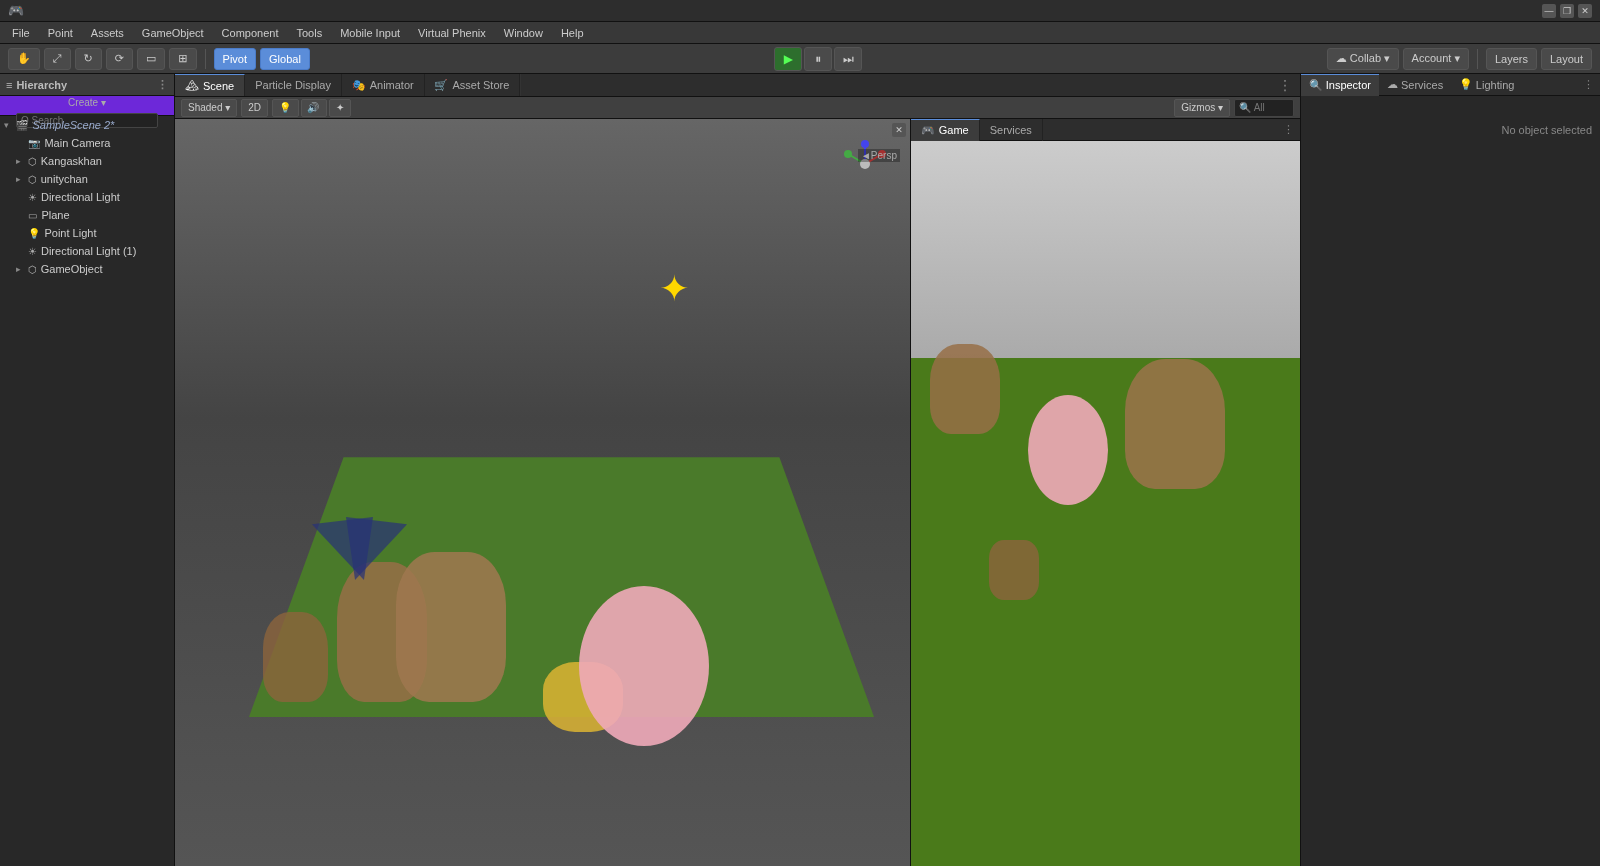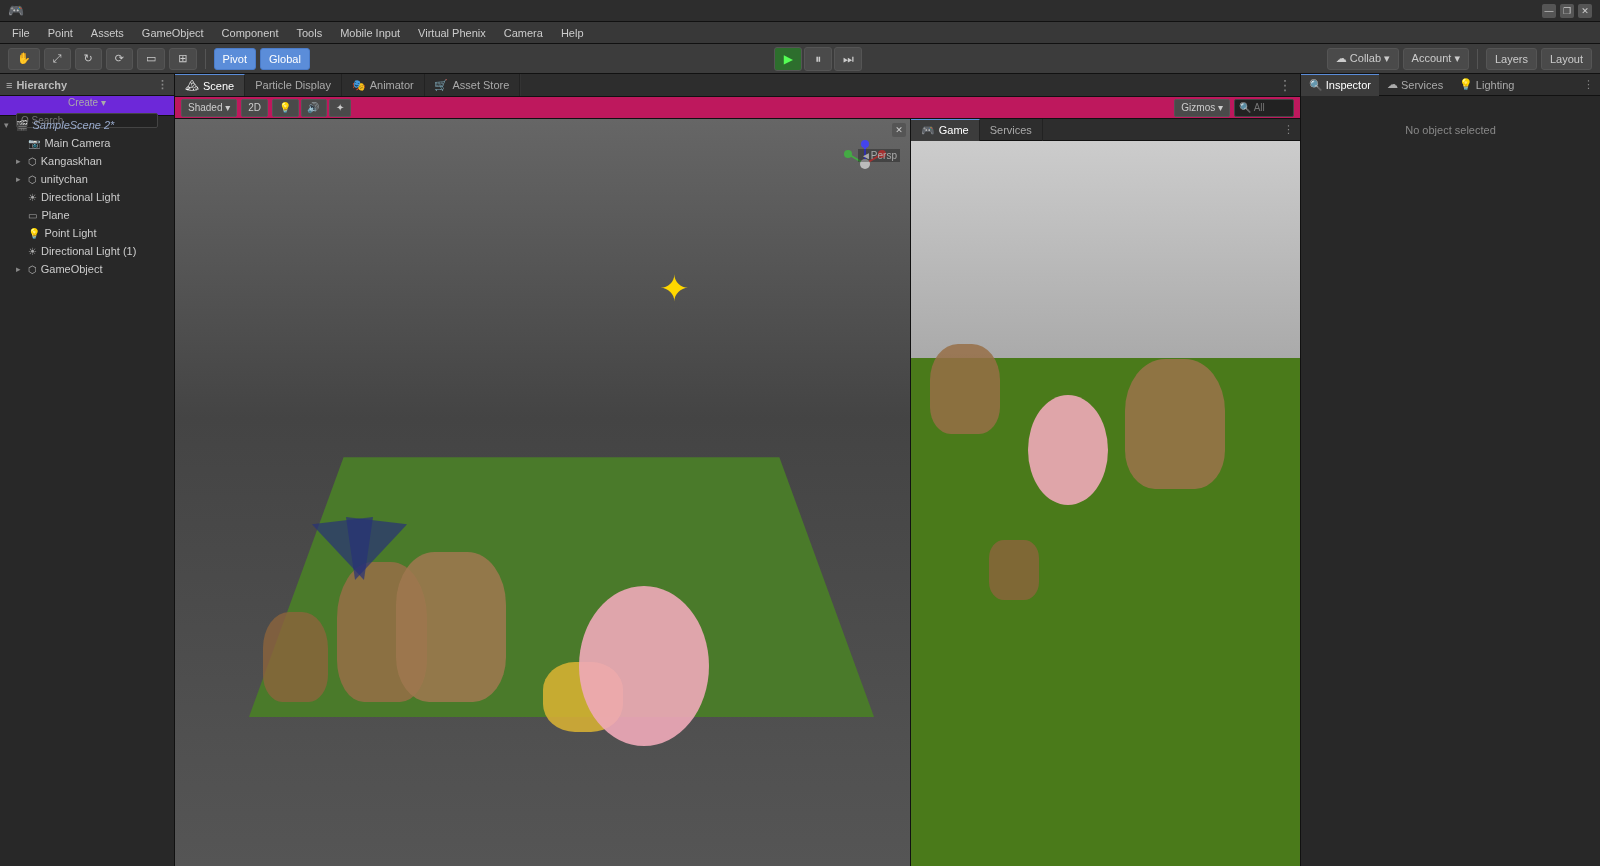--- a/index.html
+++ b/index.html
@@ -200,21 +200,21 @@
       font-size: 11px;
       color: #aaa;
       border-right: 1px solid #222;
       gap: 4px;
     }
     .view-tab.active { background: #3c3c3c; color: #fff; border-top: 1px solid #5b8dd9; }
 
     
     #scene-toolbar {
       height: 22px;
-      background: #be185d;
+      background: #404040;
       display: flex;
       align-items: center;
       padding: 0 6px;
       border-bottom: 1px solid #111;
       gap: 4px;
       font-size: 10px;
     }
     .scene-toolbar-btn {
       height: 18px;
       padding: 0 6px;
@@ -386,21 +386,21 @@
 
 <div id="menu-bar">
   <span class="menu-item">File</span>
   <span class="menu-item">Point</span>
   <span class="menu-item">Assets</span>
   <span class="menu-item">GameObject</span>
   <span class="menu-item">Component</span>
   <span class="menu-item">Tools</span>
   <span class="menu-item">Mobile Input</span>
   <span class="menu-item">Virtual Phenix</span>
-  <span class="menu-item">Camera</span>
+  <span class="menu-item">Window</span>
   <span class="menu-item">Help</span>
 </div>
 
 <div id="toolbar">
 
   <div class="toolbar-btn">✋</div>
   <div class="toolbar-btn">⤢</div>
   <div class="toolbar-btn">↻</div>
   <div class="toolbar-btn">⟳</div>
   <div class="toolbar-btn">▭</div>
@@ -599,16 +599,16 @@
         <span>☁</span>
         <span>Services</span>
       </div>
       <div class="right-tab">
         <span>💡</span>
         <span>Lighting</span>
       </div>
       <span style="margin-left:auto; padding-right:6px; color:#888;">⋮</span>
     </div>
     <div style="flex:1; overflow-y:auto; padding:8px;">
-      <div style="color:#888; font-size:11px; text-align:center; margin-top:20px;">No object selected</div>
+      <div style="color:#888; font-size:11px; text-align:right; margin-top:20px;">No object selected</div>
     </div>
   </div>
 </div>
 
 </body></html>

